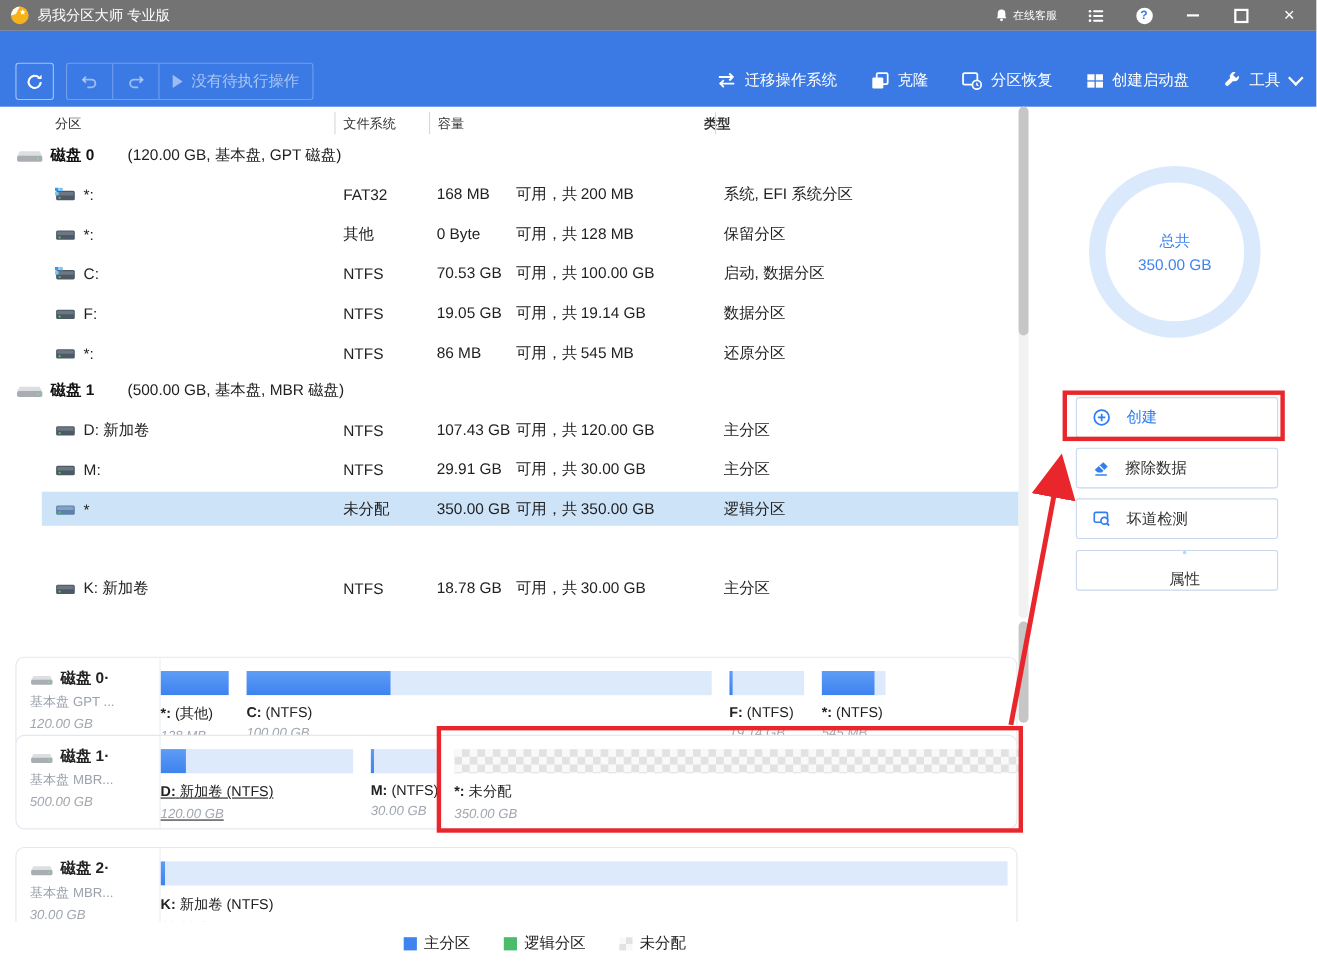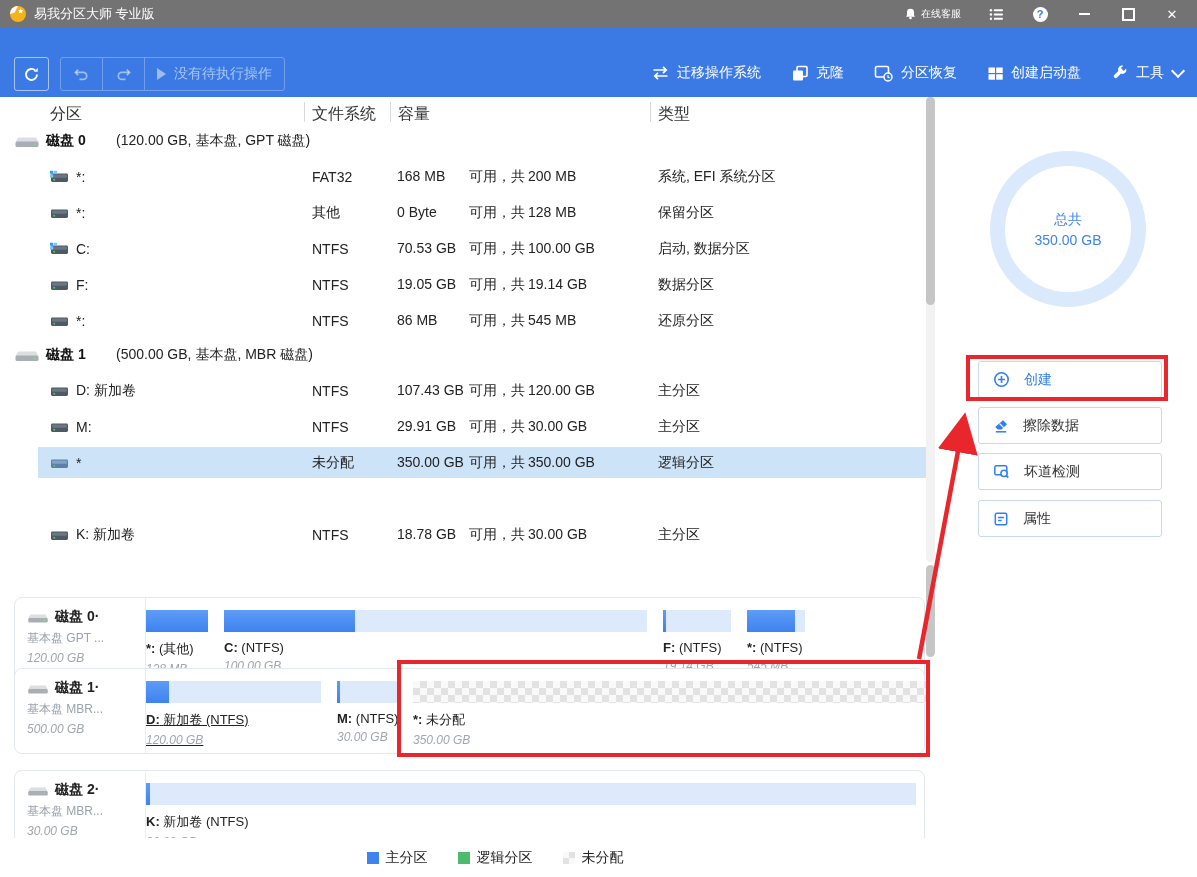--- a/index.html
+++ b/index.html
@@ -19,21 +19,21 @@
   .tbtn{position:absolute;display:flex;align-items:center;justify-content:center;border:1px solid rgba(255,255,255,.55);border-radius:3px;cursor:pointer;}
   .tb-group{position:absolute;left:60px;top:29px;height:32px;display:flex;border:1px solid rgba(255,255,255,.28);border-radius:3px;align-items:stretch;}
   .tb-group .seg{display:flex;align-items:center;justify-content:center;padding:0 12px;cursor:pointer;}
   .tb-group .divider{width:1px;background:rgba(255,255,255,.28);}
   .pending-label{color:rgba(255,255,255,.55);font-size:14px;margin-left:8px;}
   .play-tri{width:0;height:0;border-left:9px solid rgba(255,255,255,.5);border-top:6px solid transparent;border-bottom:6px solid transparent;}
   .tb-actions{position:absolute;right:14px;top:27px;height:36px;display:flex;align-items:center;gap:30px;}
   .tb-action{display:flex;align-items:center;gap:7px;color:#fff;font-size:14px;cursor:pointer;white-space:nowrap;}
   .chev{width:8px;height:8px;display:inline-block;border-right:2px solid #fff;border-bottom:2px solid #fff;transform:rotate(45deg);margin-left:2px;margin-top:-4px;}
   
-  .thead-label{position:absolute;top:104px;font-size:16px;color:#333;}
+  .thead-label{position:absolute;top:104px;font-size:12px;color:#333;}
   .vdiv{position:absolute;top:102px;height:20px;width:1px;background:#d8d8d8;}
   .trow{position:absolute;left:0;width:926px;height:34px;display:block;font-size:14px;}
   .trow .ic{position:absolute;top:50%;transform:translateY(-50%);display:flex;}
   .ic-disk{left:14px;}
   .ic-part{left:50px;}
   .dname{position:absolute;left:46px;top:50%;transform:translateY(-50%);font-weight:bold;color:#111;}
   .ddetail{position:absolute;left:116px;top:50%;transform:translateY(-50%);color:#222;} .ddetail.w0{left:113px;}
   .pname{position:absolute;left:76px;top:50%;transform:translateY(-50%);color:#222;}
   .cfs{position:absolute;left:312px;top:50%;transform:translateY(-50%);color:#222;}
   .ccap{position:absolute;left:397px;top:50%;transform:translateY(-50%);color:#222;white-space:nowrap;}
@@ -195,21 +195,21 @@
         </svg>
         <span>工具</span>
         <span class="chev"></span>
       </span>
     </div>
   </div>
 
   <span class="thead-label" style="left:50px;">分区</span>
   <span class="thead-label" style="left:312px;">文件系统</span>
   <span class="thead-label" style="left:398px;">容量</span>
-  <span class="thead-label" style="left:658px;">类型</span>
+  <span class="thead-label" style="left:640px;font-weight:bold;">类型</span>
   <span class="vdiv" style="left:304px;"></span>
   <span class="vdiv" style="left:390px;"></span>
   <span class="vdiv" style="left:650px;"></span>
 
   <div class="trow" style="top:124px;">
     <span class="ic ic-disk">
       <svg width="26" height="15" viewBox="0 0 26 15">
           <polygon points="4,4 22,4 24.5,8.5 1.5,8.5" fill="#dcdee1"></polygon>
           <rect x="1.5" y="8" width="23" height="5.5" rx="1.6" fill="#a9adb4"></rect>
           <circle cx="20.5" cy="10.8" r=".9" fill="#7ce87c"></circle>
@@ -509,21 +509,21 @@
     <span>擦除数据</span>
   </div>
   <div class="side-btn" style="top:453px;">
     <svg width="17" height="17" viewBox="0 0 17 17">
       <rect x="1.8" y="2.8" width="12" height="9" rx="1.5" fill="none" stroke="#2f7ff0" stroke-width="1.5"></rect>
       <circle cx="11" cy="10.4" r="3.1" fill="#fff" stroke="#2f7ff0" stroke-width="1.5"></circle>
       <path d="M13.3 12.7l2 2" stroke="#2f7ff0" stroke-width="1.7"></path>
     </svg>
     <span>坏道检测</span>
   </div>
-  <div class="side-btn" style="top:500px;">
+  <div class="side-btn" style="top:500px;flex-direction:column;">
     <svg width="16" height="16" viewBox="0 0 16 16">
       <rect x="2.3" y="2.3" width="11.4" height="11.4" rx="1.5" fill="none" stroke="#2f7ff0" stroke-width="1.5"></rect>
       <path d="M5 6.5h6M5 9.5h3.6" stroke="#2f7ff0" stroke-width="1.5"></path>
     </svg>
     <span>属性</span>
   </div>
 
   <div class="ann" style="left: 966px; top: 355px; width: 194px; height: 38px; border-color: rgb(233, 38, 43);"></div>
   <div class="ann" style="left: 397px; top: 660px; width: 525px; height: 89px; border-color: rgb(233, 38, 43);"></div>
   <svg class="arrow-svg" width="1197" height="877">

